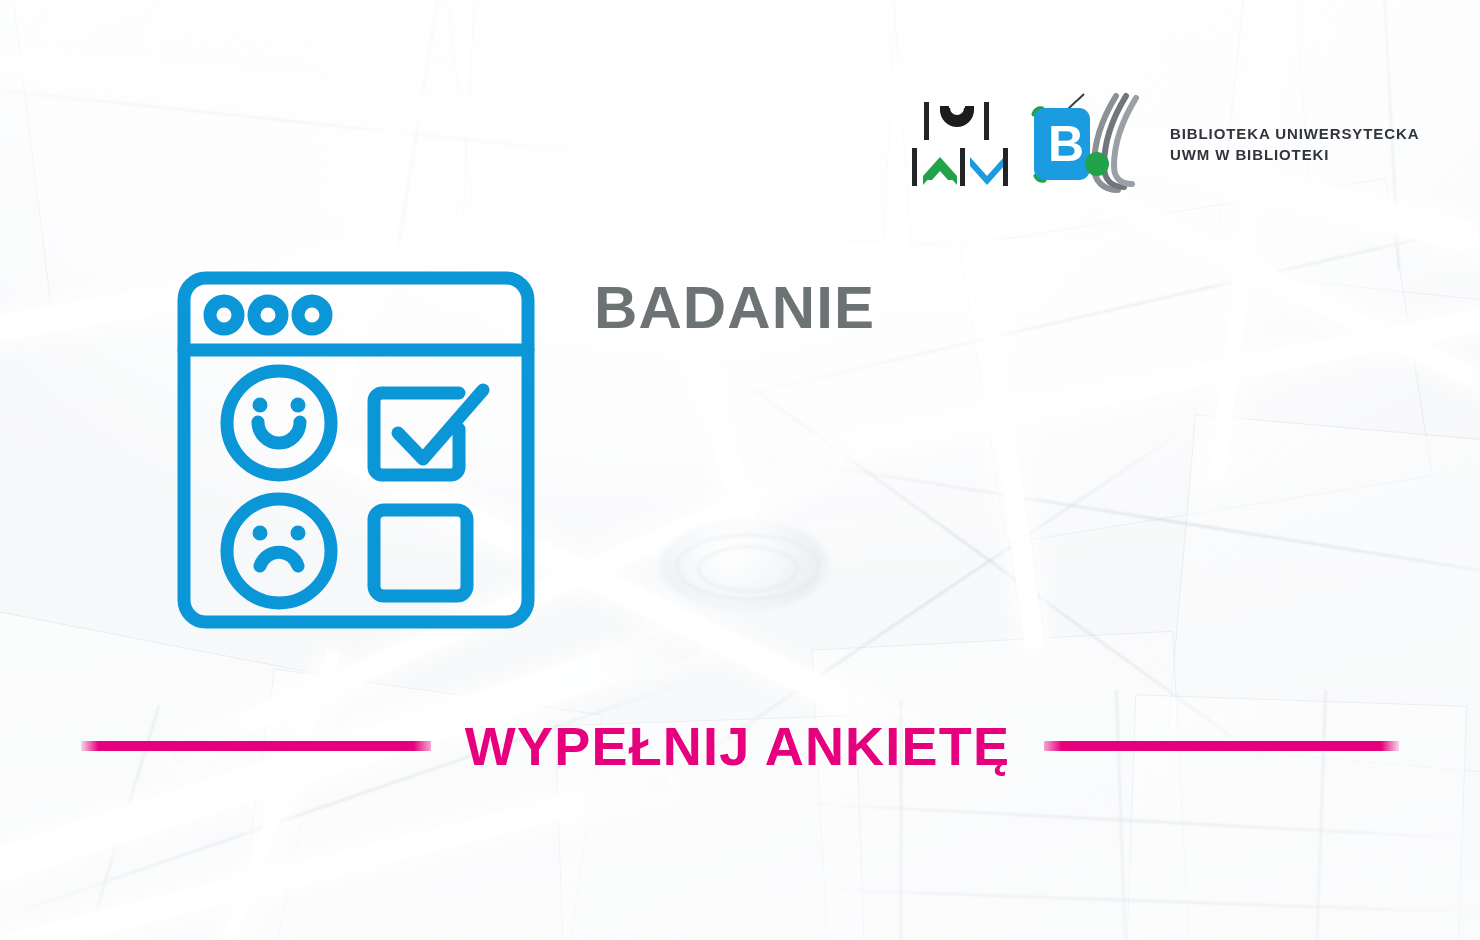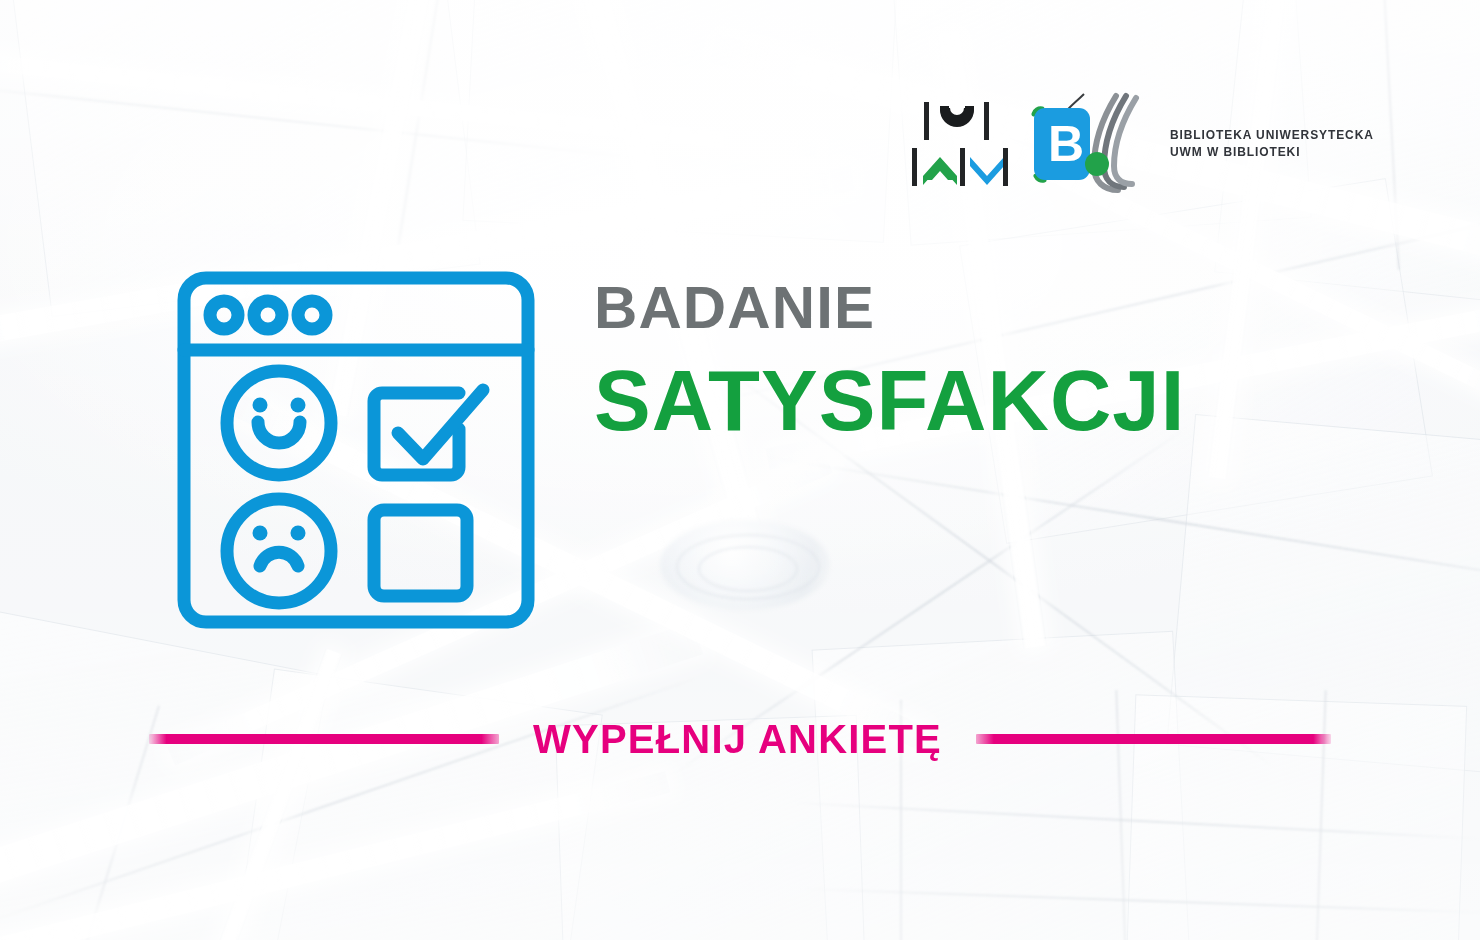--- a/index.html
+++ b/index.html
@@ -77,21 +77,21 @@
     left: 912px;
     display: flex;
     align-items: center;
     gap: 14px;
   }
   .uwm-mark { width: 96px; height: 92px; display: block; }
   .b-mark { width: 118px; height: 104px; display: block; margin-left: 2px; }
   .logo-words {
     margin-left: 14px;
     color: #31343a;
-    font-size: 12px;
+    font-size: 15px;
     font-weight: bold;
     letter-spacing: 0.9px;
     line-height: 1.42;
     white-space: nowrap;
   }
 
   
   .survey-icon {
     position: absolute;
     left: 176px;
@@ -109,21 +109,21 @@
   }
   .hl-line {
     font-weight: bold;
     letter-spacing: 1.1px;
     line-height: 1.0;
     white-space: nowrap;
   }
   .hl-kicker {
     color: #6d7274;
     font-size: 60px;
-    margin-bottom: 20px;
+    margin-bottom: 12px;
   }
   .hl-green {
     color: #14a03f;
     font-size: 85px;
     margin-bottom: 12px;
   }
 
   
   .cta-row {
     position: absolute;
@@ -142,21 +142,21 @@
   .cta-rule.left {
     width: 350px;
     background: linear-gradient(90deg, rgba(230,0,126,0.15) 0%, #e6007e 5%, #e6007e 95%, rgba(230,0,126,0.35) 100%);
   }
   .cta-rule.right {
     width: 355px;
     background: linear-gradient(90deg, rgba(230,0,126,0.35) 0%, #e6007e 5%, #e6007e 95%, rgba(230,0,126,0.15) 100%);
   }
   .cta-text {
     color: #e6007e;
-    font-size: 40px;
+    font-size: 54px;
     font-weight: bold;
     letter-spacing: 1.2px;
     white-space: nowrap;
     line-height: 1.05;
   }
 </style>
 </head>
 <body>
 
 <div id="poster">
@@ -279,21 +279,20 @@
     <g fill="#0b96d8">
       <circle cx="84" cy="135" r="7.5"></circle>
       <circle cx="122" cy="135" r="7.5"></circle>
       <circle cx="84" cy="263" r="7.5"></circle>
       <circle cx="122" cy="263" r="7.5"></circle>
     </g>
   </svg>
 
   <div class="headline">
     <div class="hl-line hl-kicker">BADANIE</div>
-    <div class="hl-line hl-green">SATYSFAKCJI</div>
   </div>
 
   <div class="cta-row">
     <div class="cta-rule left"></div>
     <div class="cta-text">WYPEŁNIJ ANKIETĘ</div>
     <div class="cta-rule right"></div>
   </div>
 
 </div>
 

